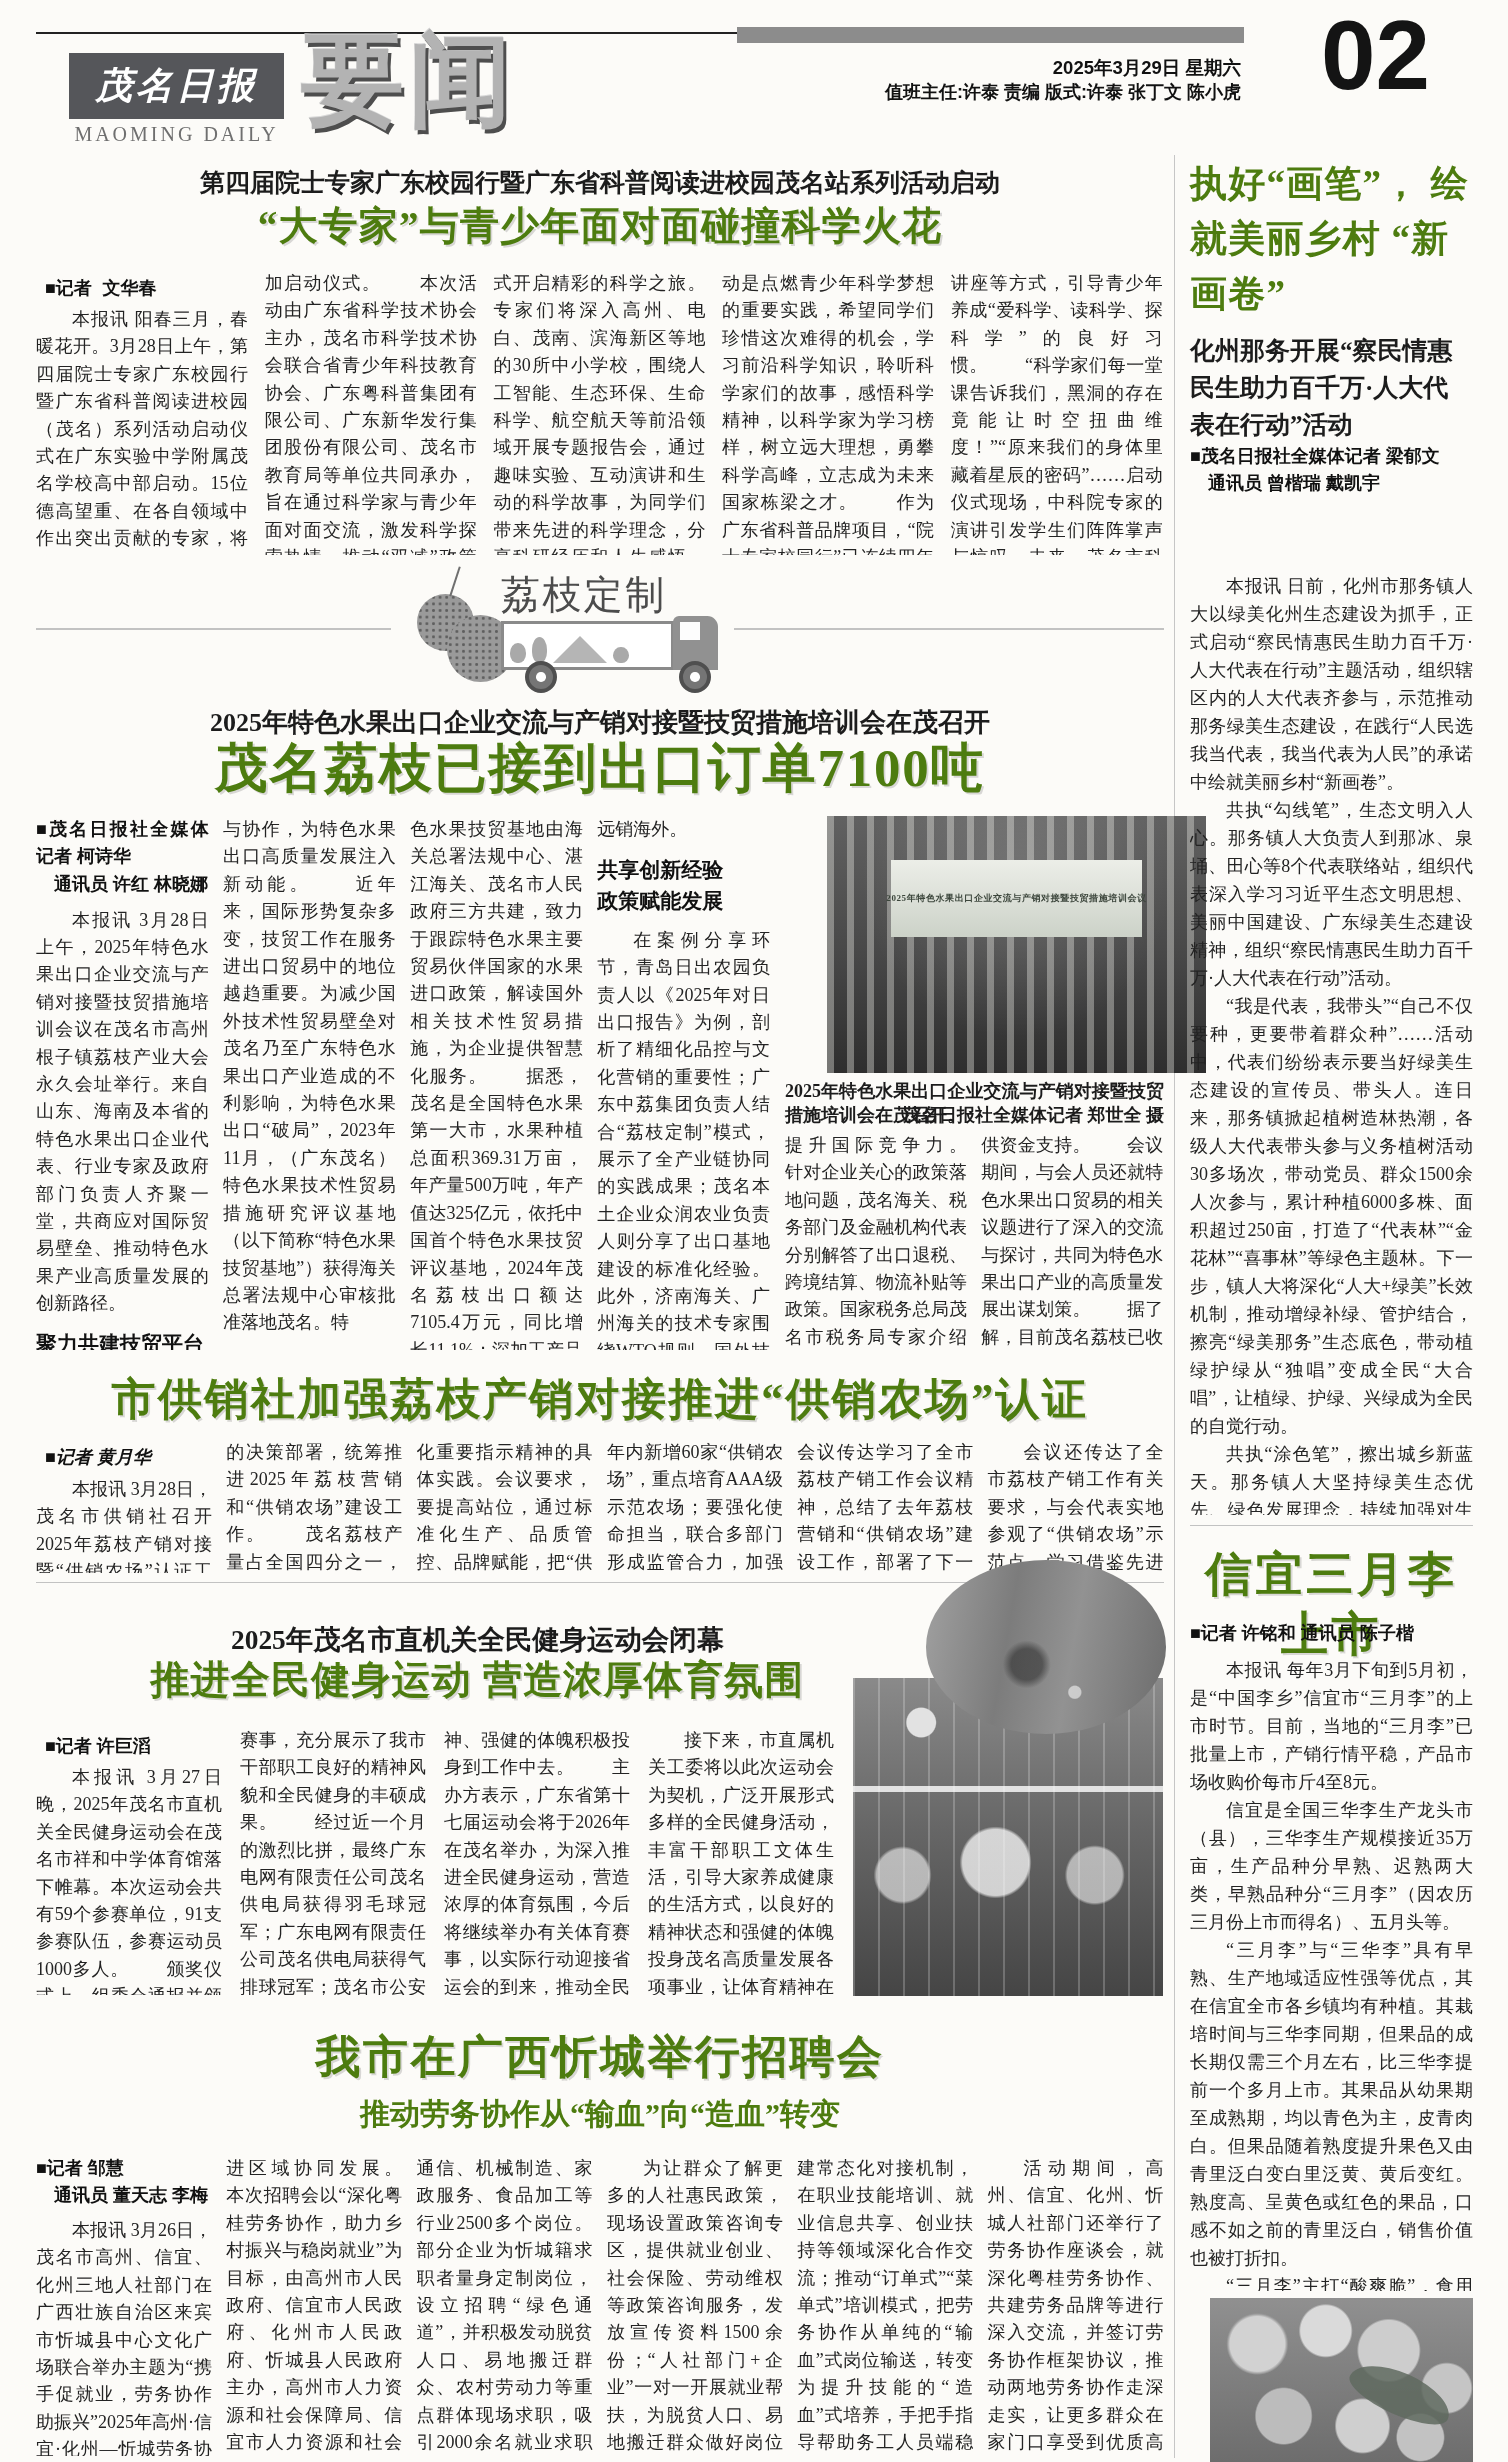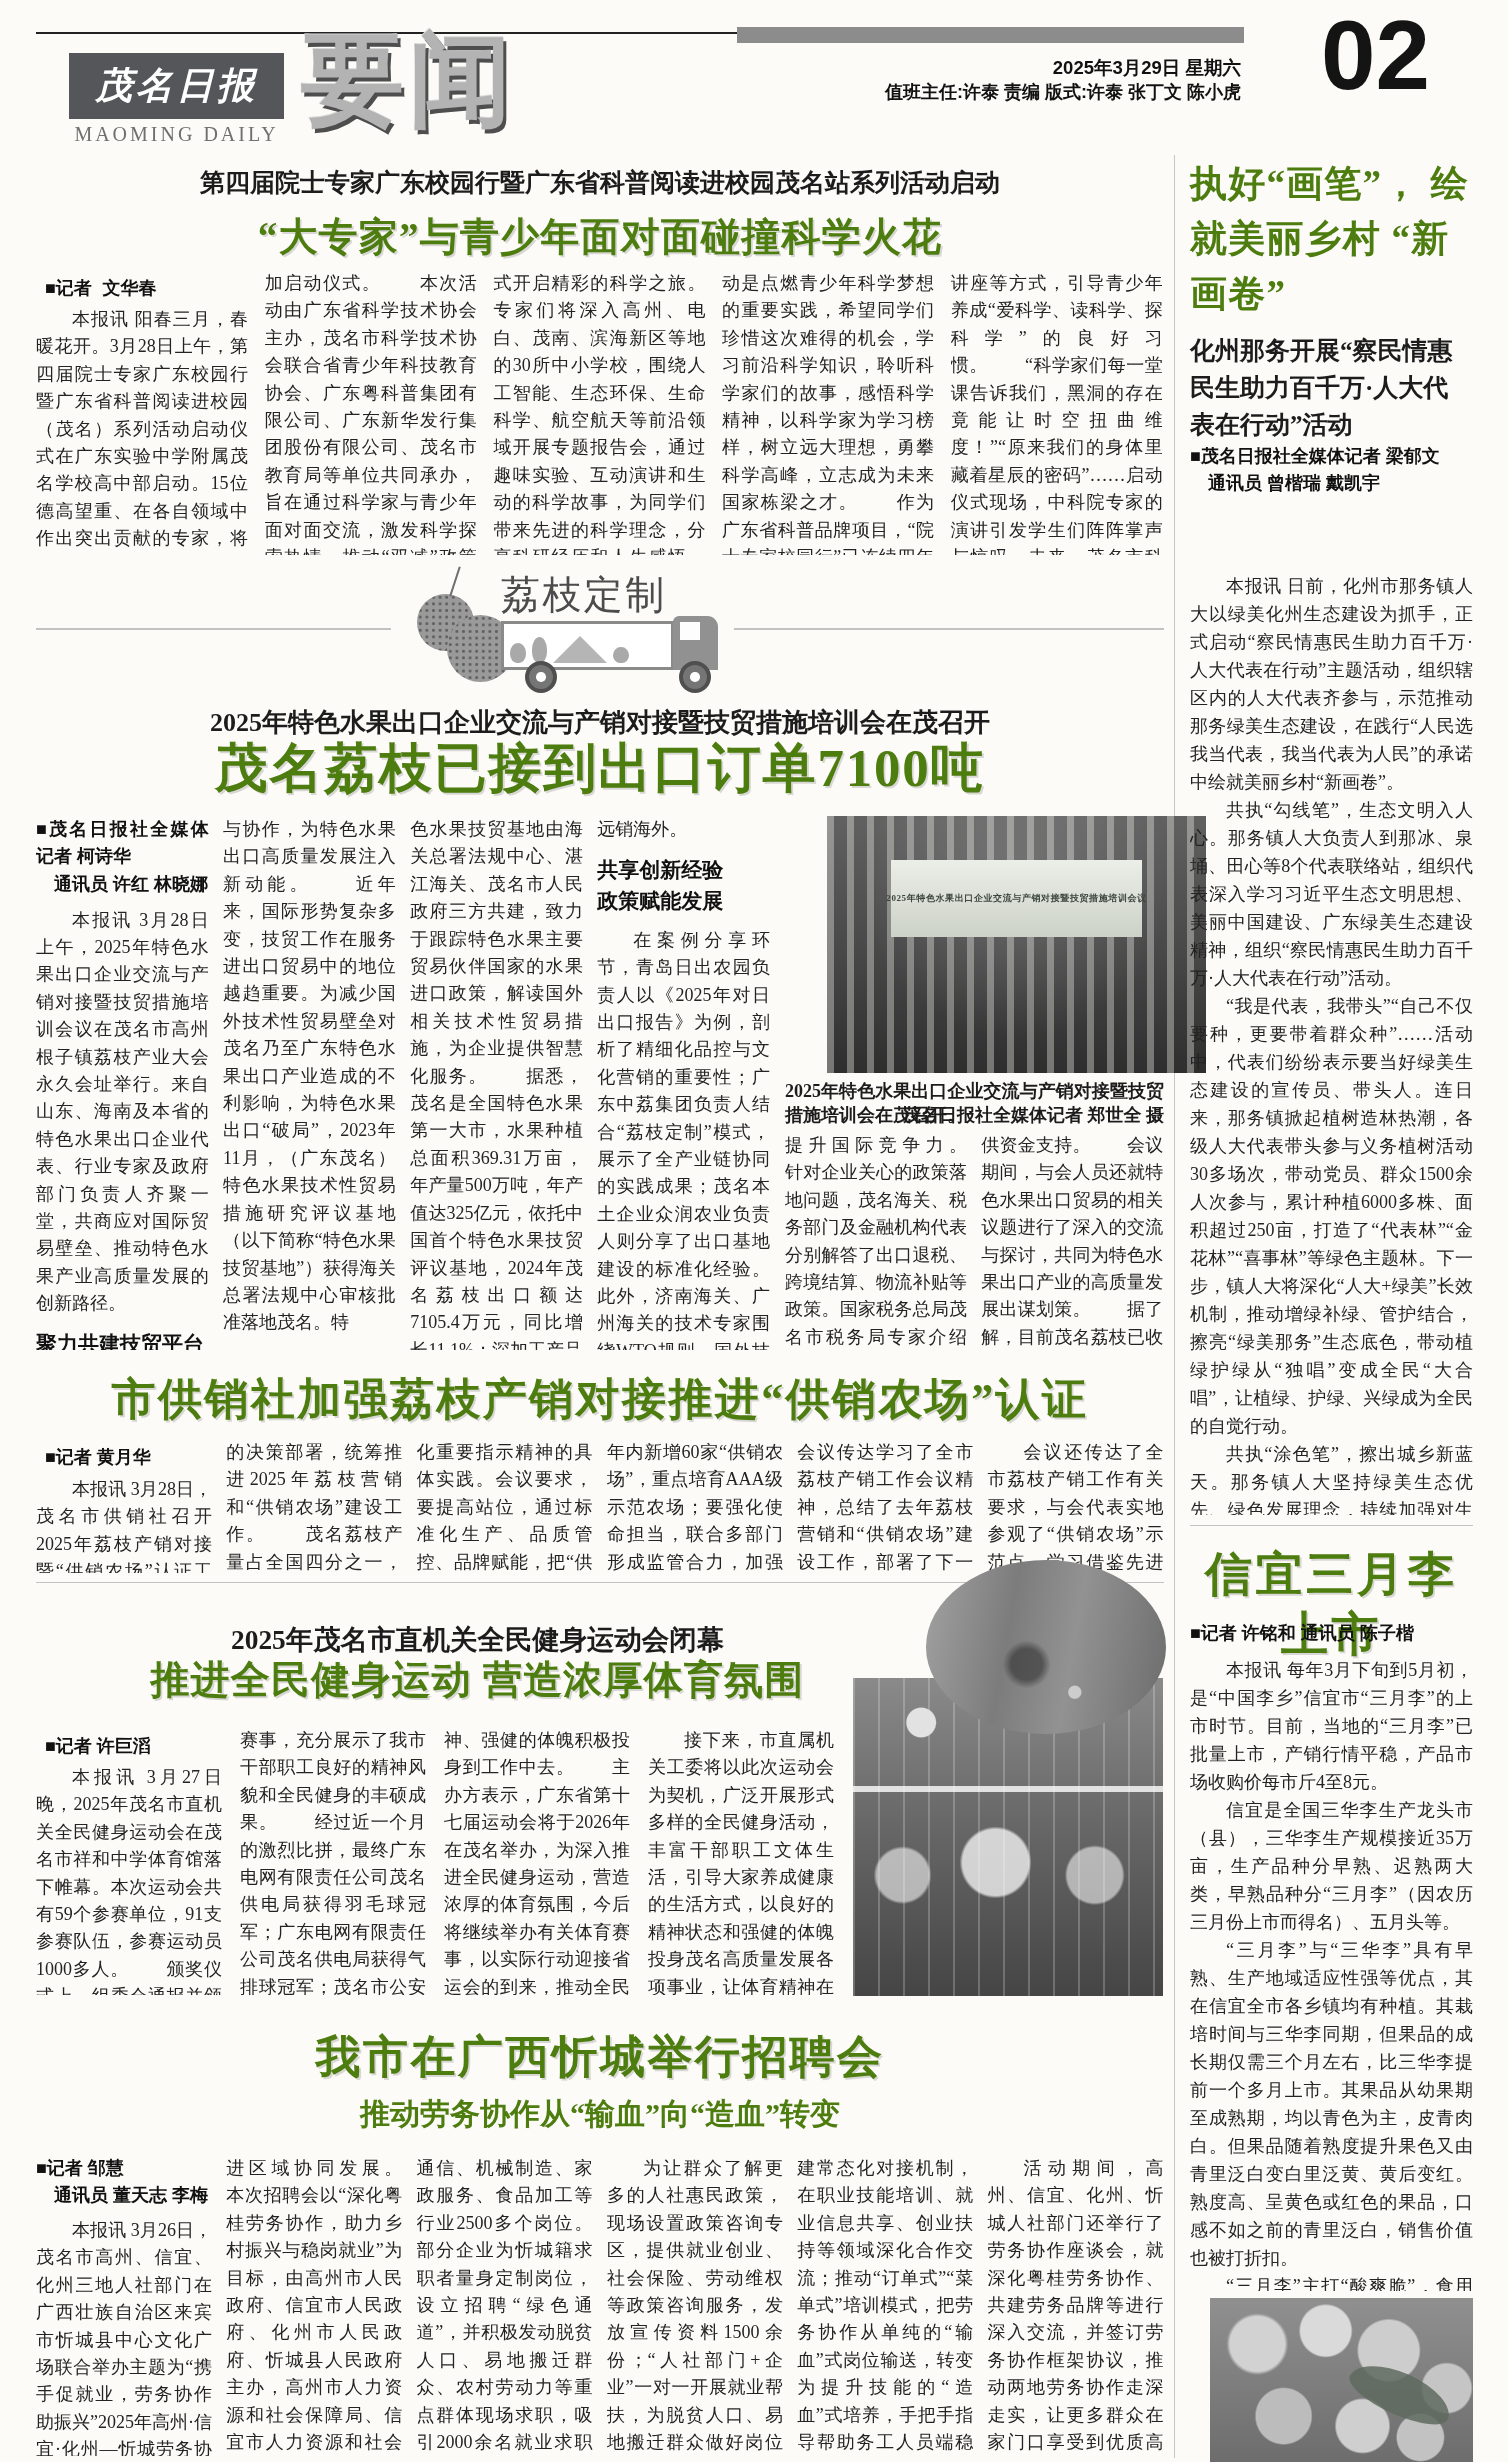--- a/index.html
+++ b/index.html
@@ -101,21 +101,21 @@
   <div class="abs staffline">值班主任:许泰 责编 版式:许泰 张丁文 陈小虎</div>
   <div class="abs logo-box">
     <div class="logo-cn">茂名日报</div>
   </div>
   <div class="abs logo-en">MAOMING DAILY</div>
   <div class="abs section-title">要闻</div>
 
   <div class="abs vrule" style="left:1174px;top:155px;height:2303px;"></div>
 
   <div class="abs kicker" style="left:36px;top:166px;width:1128px;font-size:25px;">第四届院士专家广东校园行暨广东省科普阅读进校园茂名站系列活动启动</div>
-  <div class="abs headline" style="left:36px;top:208px;width:1128px;font-size:39px;line-height:57px;letter-spacing:1.2px;">“大专家”与青少年面对面碰撞科学火花</div>
+  <div class="abs headline" style="left:36px;top:197px;width:1128px;font-size:39px;line-height:57px;letter-spacing:1.2px;">“大专家”与青少年面对面碰撞科学火花</div>
   <div class="abs byline" style="left:45px;top:276px;width:239px;font-family:Liberation Mono, monospace;">■记者 文华春</div>
   <div class="abs cols" style="left:36px;top:270px;width:1128px;height:285px;gap:16.7px;">
     <div class="col indent" style="width:212px;padding-top:36px;box-sizing:border-box;">本报讯 阳春三月，春暖花开。3月28日上午，第四届院士专家广东校园行暨广东省科普阅读进校园（茂名）系列活动启动仪式在广东实验中学附属茂名学校高中部启动。15位德高望重、在各自领域中作出突出贡献的专家，将分赴我市各中小学校举办30场科普报告会，为青少年学生送上一份丰盛的科学盛宴。市有关领导和专家学者等参</div>
     <div class="col" style="width:212px;">加启动仪式。　　本次活动由广东省科学技术协会主办，茂名市科学技术协会联合省青少年科技教育协会、广东粤科普集团有限公司、广东新华发行集团股份有限公司、茂名市教育局等单位共同承办，旨在通过科学家与青少年面对面交流，激发科学探索热情，推动“双减”政策与科普教育深度融合。启动仪式之后，15名来自中国科学院老科学家科普演讲团的专家正</div>
     <div class="col" style="width:212px;">式开启精彩的科学之旅。专家们将深入高州、电白、茂南、滨海新区等地的30所中小学校，围绕人工智能、生态环保、生命科学、航空航天等前沿领域开展专题报告会，通过趣味实验、互动演讲和生动的科学故事，为同学们带来先进的科学理念，分享科研经历和人生感悟，并设置了互动环节，专家们与同学们进行面对面交流，解开科学的神秘面纱。茂名市科协领导表示：本次活</div>
     <div class="col" style="width:212px;">动是点燃青少年科学梦想的重要实践，希望同学们珍惜这次难得的机会，学习前沿科学知识，聆听科学家们的故事，感悟科学精神，以科学家为学习榜样，树立远大理想，勇攀科学高峰，立志成为未来国家栋梁之才。　　作为广东省科普品牌项目，“院士专家校园行”已连续四年走进粤西茂名地区。本届活动进一步创新形式，突出“科普阅读进校园”特色元素，通过赠阅科普书籍、举办科普</div>
     <div class="col" style="width:212px;">讲座等方式，引导青少年养成“爱科学、读科学、探科学”的良好习惯。　　“科学家们每一堂课告诉我们，黑洞的存在竟能让时空扭曲维度！”“原来我们的身体里藏着星辰的密码”……启动仪式现场，中科院专家的演讲引发学生们阵阵掌声与惊叹。未来，茂名市科协将持续链接优质科普资源，把科普书香送到校园的“最后一公里”，在青少年心中播撒科学火种，培养厚植家国情怀的新时代科学追梦人。</div>
   </div>
 
   <div class="abs hrule" style="left:36px;top:628px;width:355px;"></div>
@@ -174,21 +174,21 @@
     </div>
   </div>
   <div class="abs caption" style="left:785px;top:1079px;width:379px;">2025年特色水果出口企业交流与产销对接暨技贸措施培训会在茂召开。</div>
   <div class="abs caption-credit" style="left:785px;top:1103px;width:379px;">茂名日报社全媒体记者 郑世全 摄</div>
   <div class="abs cols" style="left:785px;top:1132px;width:379px;height:218px;gap:14.3px;">
     <div class="col" style="width:182px;">提升国际竞争力。　　针对企业关心的政策落地问题，茂名海关、税务部门及金融机构代表分别解答了出口退税、跨境结算、物流补贴等政策。国家税务总局茂名市税务局专家介绍了“智享‘荔’惠”税收新政策，进一步降低企业成本，支持企业开拓全球市场。中国农业银行广东省分行国际金融部专家则介绍了全链条贸易融资产品，为企业提</div>
     <div class="col" style="width:182px;">供资金支持。　　会议期间，与会人员还就特色水果出口贸易的相关议题进行了深入的交流与探讨，共同为特色水果出口产业的高质量发展出谋划策。　　据了解，目前茂名荔枝已收到今年的出口订单量约7100吨，同比增长率为132%。主要出口俄罗斯、新加坡、澳大利亚、泰国、美国、俄罗斯、马来西亚、日本、韩国等国家。</div>
   </div>
 
   <div class="abs headline" style="left:36px;top:1371px;width:1128px;font-size:44px;line-height:57px;letter-spacing:2.4px;">市供销社加强荔枝产销对接推进“供销农场”认证</div>
-  <div class="abs byline" style="left:45px;top:1444px;width:215px;">■记者 黄月华</div>
+  <div class="abs byline" style="left:45px;top:1444px;width:215px;font-style:italic;">■记者 黄月华</div>
   <div class="abs cols" style="left:36px;top:1439px;width:1128px;height:134px;gap:14.3px;">
     <div class="col indent" style="width:176px;padding-top:37px;box-sizing:border-box;">本报讯 3月28日，茂名市供销社召开2025年荔枝产销对接暨“供销农场”认证工作会议，会议深入贯彻落实市委、市政府关于荔枝产业发展</div>
     <div class="col" style="width:176px;">的决策部署，统筹推进2025年荔枝营销和“供销农场”建设工作。　　茂名荔枝产量占全国四分之一，做好产销对接既是保障民生的重要工程，更是落实习近平总书记关于推进农业现代</div>
     <div class="col" style="width:176px;">化重要指示精神的具体实践。会议要求，要提高站位，通过标准化生产、品质管控、品牌赋能，把“供销农场”打造为绿色优质农产品质量安全的金字招牌；要聚焦重点任务，强化农业社会化服务，优化供应链管理，拓宽销售渠道，</div>
     <div class="col" style="width:176px;">年内新增60家“供销农场”，重点培育AAA级示范农场；要强化使命担当，联合多部门形成监管合力，加强与物流企业合作，调动各方力量参与营销，构建“政府+市场+社会”协同推进机制。</div>
     <div class="col" style="width:176px;">会议传达学习了全市荔枝产销工作会议精神，总结了去年荔枝营销和“供销农场”建设工作，部署了下一阶段重点任务。各区、县级市供销社负责人汇报了工作进展，并围绕产销对接、品牌建设等作了交流发言。</div>
     <div class="col indent" style="width:176px;">会议还传达了全市荔枝产销工作有关要求，与会代表实地参观了“供销农场”示范点，学习借鉴先进经验，相关企业负责人介绍了荔枝营销工作方案。</div>
   </div>
   <div class="abs hrule" style="left:36px;top:1582px;width:1128px;height:1.2px;"></div>
 

